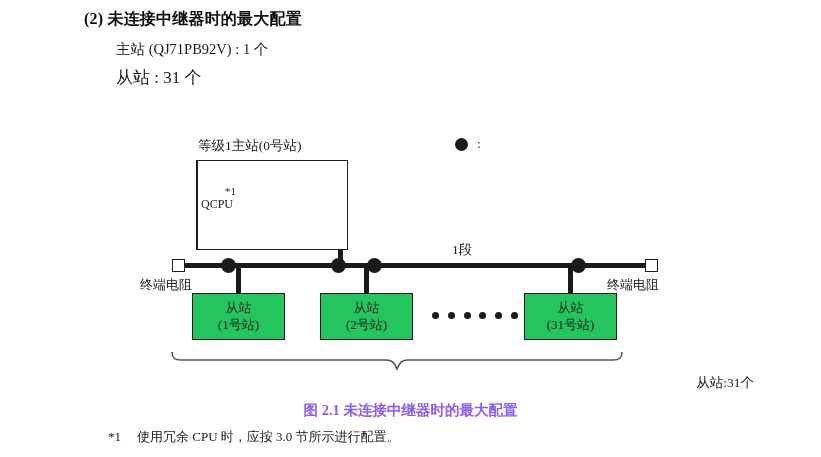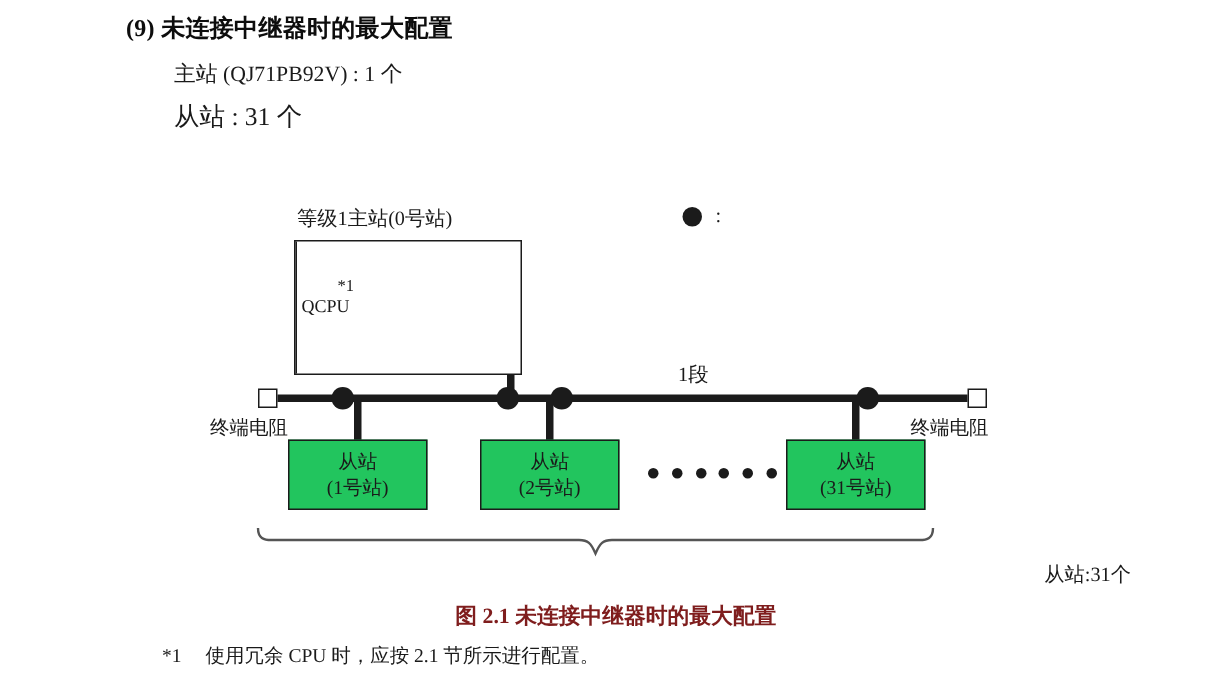--- a/index.html
+++ b/index.html
@@ -182,35 +182,35 @@
   }
   #slave-total-inner { margin-left: -24px; display: inline-block; }
 
   
   #figure-caption {
     left: 0; top: 401px;
     width: 821px;
     text-align: center;
     font-size: 14.5px;
     font-weight: bold;
-    color: #7f1d1d;
+    color: #8b5cf6;
   }
   #footnote-row {
     left: 108px; top: 428px;
     display: flex;
     align-items: baseline;
     font-size: 13px;
     white-space: nowrap;
   }
   #footnote-mark { margin-right: 16px; }
 </style>
 </head>
 <body>
 
-<div class="abs" id="heading-title">(9) 未连接中继器时的最大配置</div>
+<div class="abs" id="heading-title">(2) 未连接中继器时的最大配置</div>
 <div class="abs" id="spec-line-1">主站 (QJ71PB92V) : 1 个</div>
 <div class="abs" id="spec-line-2">从站 : 31 个</div>
 
 <div class="abs" id="legend">
   <span id="legend-dot"></span>
   <span id="legend-colon">:</span>
 </div>
 
 <div class="abs" id="master-label">等级1主站(0号站)</div>
 
@@ -266,14 +266,14 @@
 <svg class="abs" id="slave-brace" viewBox="0 0 454 22" preserveAspectRatio="none">
   <path d="M2,2 C2,9 6,10 11,10 L216,10 C222,10 224,12 227,19 C230,12 232,10 238,10 L443,10 C448,10 452,9 452,2" fill="none" stroke="#555555" stroke-width="1.6"></path>
 </svg>
 <div class="abs" id="slave-total">
   <span id="slave-total-inner">从站:31个</span>
 </div>
 
 <div class="abs" id="figure-caption">图 2.1  未连接中继器时的最大配置</div>
 <div class="abs" id="footnote-row">
   <span id="footnote-mark">*1</span>
-  <span>使用冗余 CPU 时，应按 2.1 节所示进行配置。</span>
+  <span>使用冗余 CPU 时，应按 3.0 节所示进行配置。</span>
 </div>
 
 </body></html>

